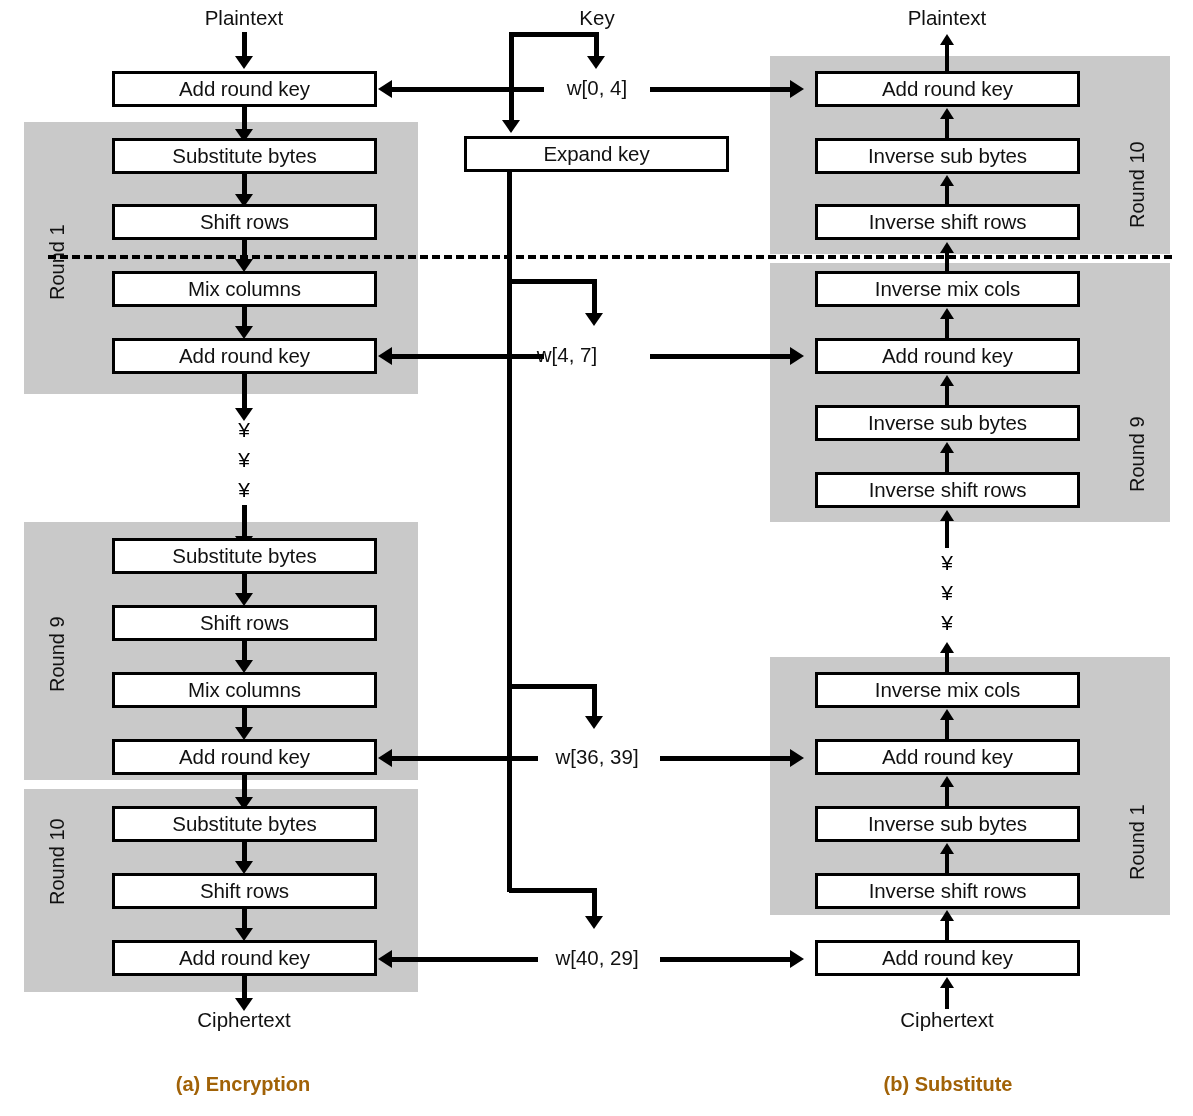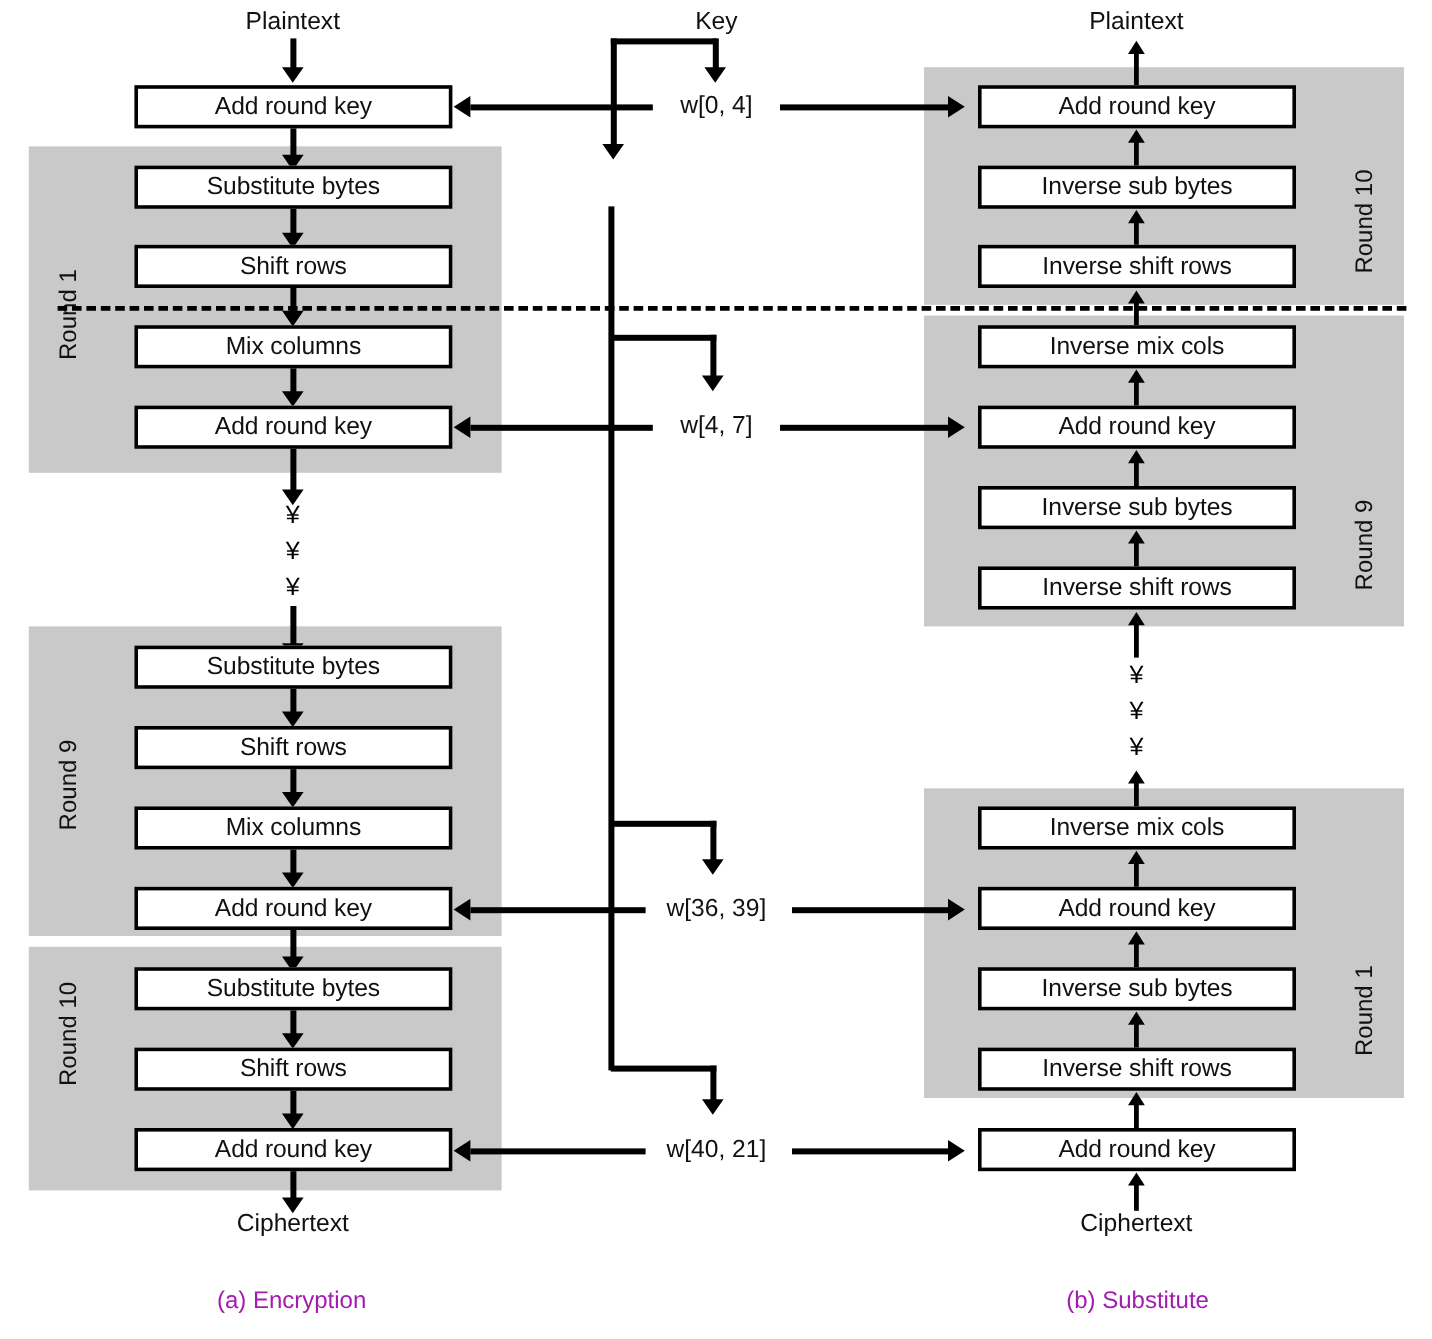--- a/index.html
+++ b/index.html
@@ -11,22 +11,22 @@
 
   
   .box{position:absolute;background:#ffffff;border:3px solid #000;
        box-sizing:border-box;display:flex;align-items:center;justify-content:center;}
   .box span{font-size:20.5px;color:#111;line-height:1;white-space:nowrap;
             letter-spacing:-0.1px;}
 
   
   .lbl{position:absolute;font-size:20.5px;color:#111;white-space:nowrap;line-height:1;}
   .lbl.c{transform:translateX(-50%);}
-  .caption{position:absolute;font-size:20px;color:#a21caf;white-space:nowrap;
-           transform:translateX(-50%);}
+  .caption{position:absolute;font-size:20px;color:#a16207;white-space:nowrap;
+           transform:translateX(-50%);font-weight:bold;}
 
   
   .rot{position:absolute;font-size:20px;color:#111;white-space:nowrap;
        transform-origin:0 0;transform:rotate(-90deg);}
 
   
   .vline{position:absolute;background:#000;width:5px;}
   .hline{position:absolute;background:#000;height:5px;}
   .thin-v{position:absolute;background:#000;width:4px;}
 
@@ -155,51 +155,54 @@
 
   <div class="lbl c" style="left:597px;top:8px;">Key</div>
 
   <div class="vline" style="left:594px;top:32px;height:26px;"></div>
   <div class="ad" style="left:587px;top:56px;"></div>
 
   <div class="hline" style="left:509px;top:32px;width:88px;"></div>
   <div class="vline" style="left:509px;top:32px;height:90px;"></div>
   <div class="ad" style="left:502px;top:120px;"></div>
 
+  <div class="box" style="left:464px;top:136px;width:265px;height:36px;">
+    <span>Expand key</span>
+  </div>
 
   <div class="vline" style="left:507px;top:172px;height:720px;"></div>
 
   <div class="lbl c" style="left:597px;top:78px;">w[0, 4]</div>
   <div class="hline" style="left:392px;top:87px;width:152px;"></div>
   <div class="al" style="left:378px;top:80px;"></div>
   <div class="hline" style="left:650px;top:87px;width:142px;"></div>
   <div class="ar" style="left:790px;top:80px;"></div>
 
   <div class="hline" style="left:509px;top:279px;width:88px;"></div>
   <div class="vline" style="left:592px;top:279px;height:36px;"></div>
   <div class="ad" style="left:585px;top:313px;"></div>
-  <div class="lbl c" style="left:597px;top:345px;">w[4, 7]</div>
+  <div class="lbl c" style="left:567px;top:345px;">w[4, 7]</div>
   <div class="hline" style="left:392px;top:354px;width:152px;"></div>
   <div class="al" style="left:378px;top:347px;"></div>
   <div class="hline" style="left:650px;top:354px;width:142px;"></div>
   <div class="ar" style="left:790px;top:347px;"></div>
 
   <div class="hline" style="left:509px;top:684px;width:88px;"></div>
   <div class="vline" style="left:592px;top:684px;height:34px;"></div>
   <div class="ad" style="left:585px;top:716px;"></div>
   <div class="lbl c" style="left:597px;top:747px;">w[36, 39]</div>
   <div class="hline" style="left:392px;top:756px;width:146px;"></div>
   <div class="al" style="left:378px;top:749px;"></div>
   <div class="hline" style="left:660px;top:756px;width:132px;"></div>
   <div class="ar" style="left:790px;top:749px;"></div>
 
   <div class="hline" style="left:509px;top:888px;width:88px;"></div>
   <div class="vline" style="left:592px;top:888px;height:30px;"></div>
   <div class="ad" style="left:585px;top:916px;"></div>
-  <div class="lbl c" style="left:597px;top:948px;">w[40, 21]</div>
+  <div class="lbl c" style="left:597px;top:948px;">w[40, 29]</div>
   <div class="hline" style="left:392px;top:957px;width:146px;"></div>
   <div class="al" style="left:378px;top:950px;"></div>
   <div class="hline" style="left:660px;top:957px;width:132px;"></div>
   <div class="ar" style="left:790px;top:950px;"></div>
 
   <div class="dash" style="left:48px;top:255px;width:1124px;"></div>
 
   <div class="lbl c" style="left:947px;top:8px;">Plaintext</div>
   <div class="thin-v" style="left:945px;top:44px;height:27px;"></div>
   <div class="au-s" style="left:940px;top:34px;"></div>

